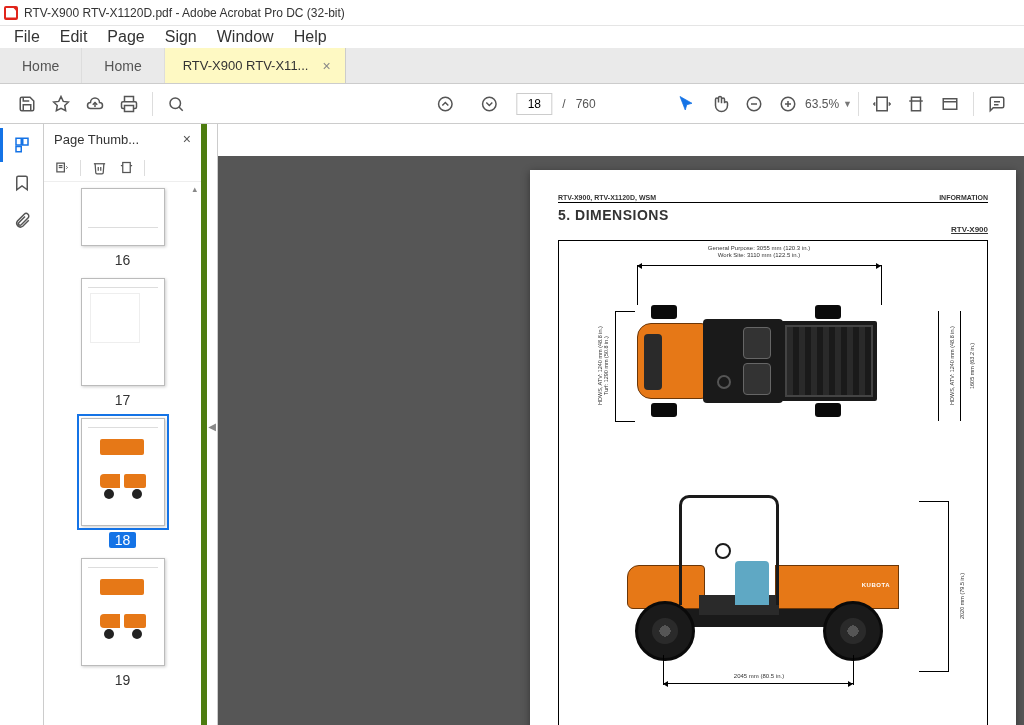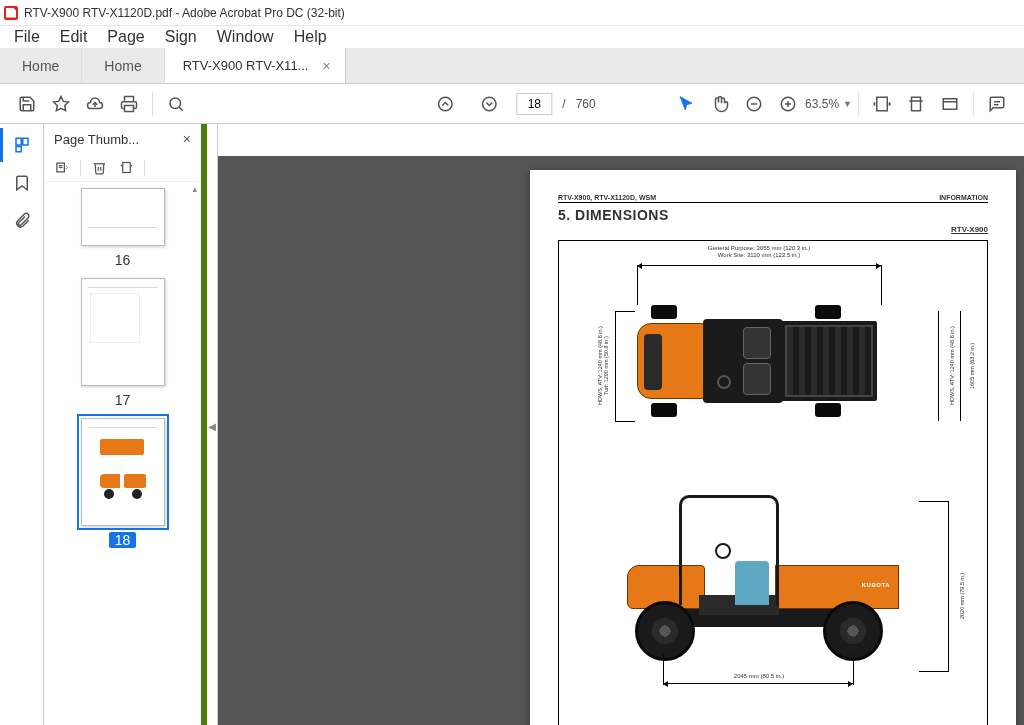--- a/index.html
+++ b/index.html
@@ -11,21 +11,21 @@
   .titlebar .app-icon::after { content: ""; position: absolute; left: 2px; top: 2px; width: 10px; height: 10px; background: #fff; clip-path: polygon(0 0, 70% 0, 100% 30%, 100% 100%, 0 100%); }
   .titlebar-text { font-size: 12px; color: #333; }
 
   
   .menubar { height: 22px; display: flex; align-items: center; padding: 0 4px; background: #fff; }
   .menubar span { padding: 2px 10px; font-size: 16px; cursor: default; }
 
   
   .tabstrip { height: 36px; background: #eaeaea; display: flex; align-items: stretch; border-bottom: 1px solid #ccc; }
   .tab-home, .tab-tools { padding: 0 22px; display: flex; align-items: center; font-size: 14px; color: #555; border-right: 1px solid #ddd; }
-  .tab-doc { background: #ffffff; padding: 0 14px 0 18px; display: flex; align-items: center; font-size: 13px; border-right: 1px solid #ccc; }
+  .tab-doc { background: #fef9c3; padding: 0 14px 0 18px; display: flex; align-items: center; font-size: 13px; border-right: 1px solid #ccc; }
   .tab-doc .close { margin-left: 14px; font-size: 14px; color: #888; }
 
   
   .toolbar { height: 40px; background: #fff; border-bottom: 1px solid #ccc; display: flex; align-items: center; padding: 0 10px; position: relative; }
   .tb-icon { width: 34px; height: 34px; display: flex; align-items: center; justify-content: center; color: #555; }
   .tb-icon svg { width: 18px; height: 18px; }
   .tb-sep { width: 1px; height: 24px; background: #ddd; margin: 0 6px; }
   .tb-center { position: absolute; left: 50%; transform: translateX(-50%); display: flex; align-items: center; gap: 10px; }
   .tb-right { margin-left: auto; display: flex; align-items: center; }
   .page-box { width: 36px; height: 22px; border: 1px solid #ccc; text-align: center; font-size: 12px; }
@@ -330,20 +330,31 @@
           <div class="thumb-line" style="left:6px;right:6px;top:8px;height:1px;"></div>
           <div class="thumb-veh" style="left:18px;top:20px;width:44px;height:16px;"></div>
           <div class="thumb-veh" style="left:18px;top:55px;width:20px;height:14px;border-radius:4px 0 0 4px;"></div>
           <div class="thumb-veh" style="left:42px;top:55px;width:22px;height:14px;"></div>
           <div style="position:absolute;left:22px;top:70px;width:10px;height:10px;background:#222;border-radius:50%;"></div>
           <div style="position:absolute;left:50px;top:70px;width:10px;height:10px;background:#222;border-radius:50%;"></div>
         </div>
         <span class="thumb-label">18</span>
       </div>
 
+      <div class="thumb-item">
+        <div class="thumb-page h-tall">
+          <div class="thumb-line" style="left:6px;right:6px;top:8px;height:1px;"></div>
+          <div class="thumb-veh" style="left:18px;top:20px;width:44px;height:16px;"></div>
+          <div class="thumb-veh" style="left:18px;top:55px;width:20px;height:14px;border-radius:4px 0 0 4px;"></div>
+          <div class="thumb-veh" style="left:42px;top:55px;width:22px;height:14px;"></div>
+          <div style="position:absolute;left:22px;top:70px;width:10px;height:10px;background:#222;border-radius:50%;"></div>
+          <div style="position:absolute;left:50px;top:70px;width:10px;height:10px;background:#222;border-radius:50%;"></div>
+        </div>
+        <span class="thumb-label">19</span>
+      </div>
     </div>
   </div>
 
   <div class="collapse-handle">
     <span class="arrow">◀</span>
   </div>
 
   <div class="viewer">
     <div class="page page-main">
 

